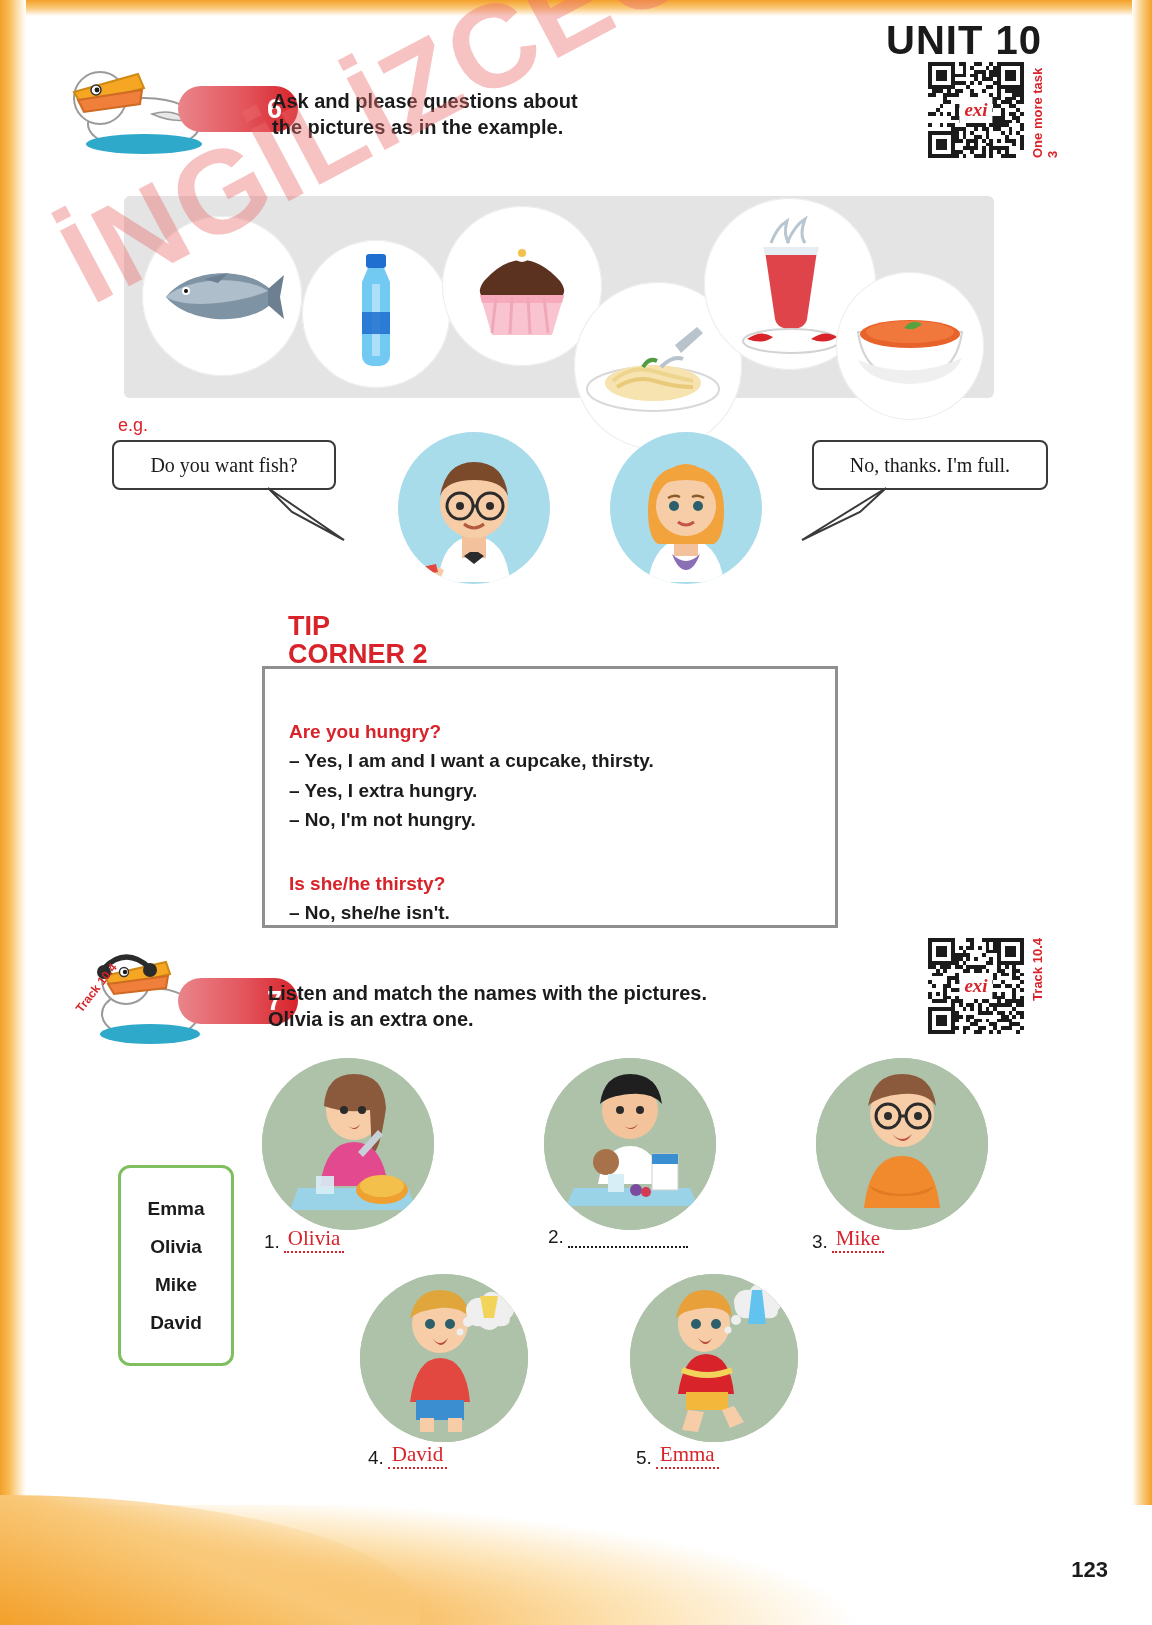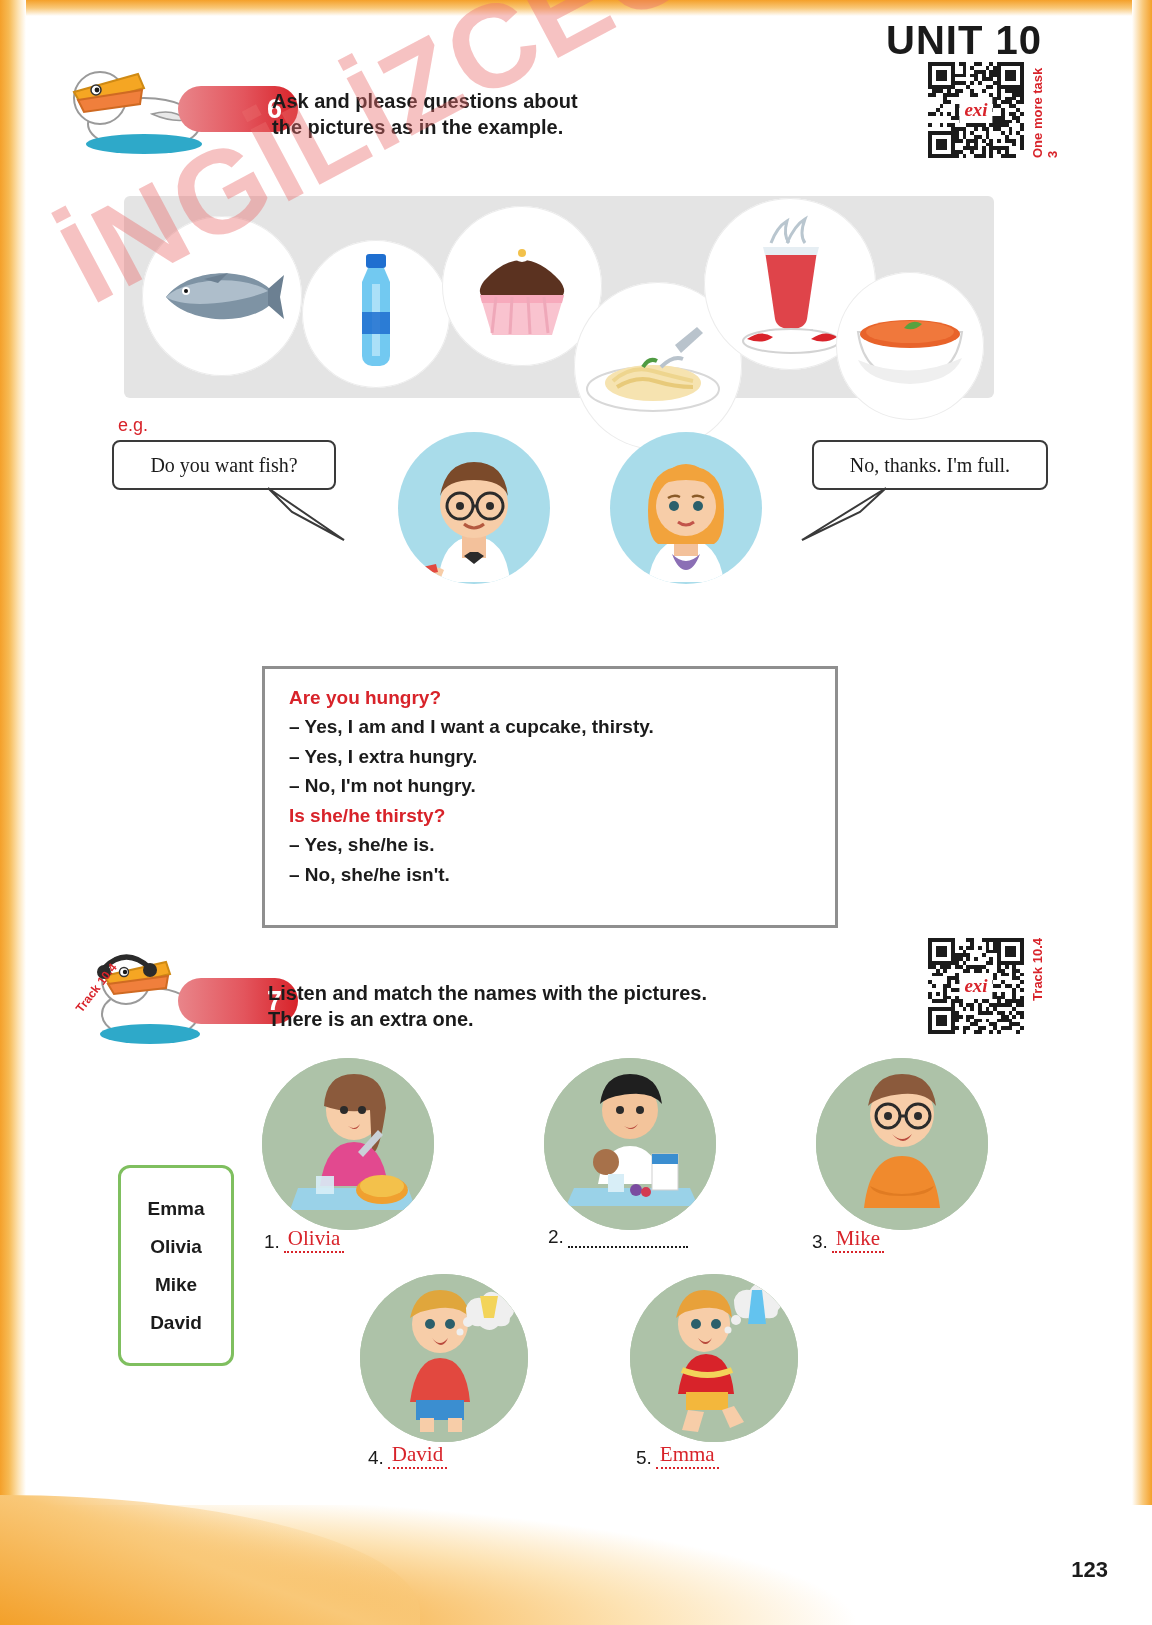--- a/index.html
+++ b/index.html
@@ -97,21 +97,21 @@
   
   .tip-title {
     position:absolute; left:288px; top:612px;
     color:#d8232a; font-size:27px; font-weight:bold; line-height:1.05; text-align:left;
   }
   .tip-box {
     position:absolute; left:262px; top:666px; width:570px; height:256px;
     border:3px solid #8f8f8f; background:transparent;
   }
   .tip-line { font-size:19px; font-weight:bold; color:#1b1b1b; line-height:1.55; }
-  .tip-q { color:#d8232a; }
+  .tip-q { color:#d8232a;margin-top:34px; }
   .tip-inner { padding:14px 0 0 24px; }
 
   
   .names-box {
     position:absolute; left:118px; top:1165px; width:110px; height:195px;
     border:3px solid #7fbf5f; border-radius:12px; background:#fff;
     display:flex; flex-direction:column; align-items:center; justify-content:center; gap:16px;
   }
   .name-item { font-size:19px; font-weight:bold; color:#1b1b1b; }
 
@@ -604,28 +604,31 @@
       <path d="M68 90 q8 6 16 0" stroke="#c2544a" stroke-width="3" fill="none"></path>
       <path d="M62 122 q14 14 28 0 q-6 16 -14 16 q-8 0 -14 -16z" fill="#8b6fb5"></path>
     </svg>
   </div>
 
   <div class="bubble" style="left:812px; top:440px; width:236px; height:50px;">No, thanks. I'm full.</div>
   <svg style="position:absolute; left:796px; top:486px;" width="94" height="62">
     <path d="M90 2 L6 54 L64 26 Z" fill="#ffffff" stroke="#3a3a3a" stroke-width="2"></path>
   </svg>
 
+  <div class="tip-title">
+    <div>TIP</div>
+    <div>CORNER 2</div>
+  </div>
   <div class="tip-box">
     <div class="tip-inner">
       <div class="tip-line tip-q">Are you hungry?</div>
       <div class="tip-line">– Yes, I am and I want a cupcake, thirsty.</div>
       <div class="tip-line">– Yes, I extra hungry.</div>
       <div class="tip-line">– No, I'm not hungry.</div>
       <div class="tip-line tip-q">Is she/he thirsty?</div>
-      <div class="tip-line">– Yes, she/he is.</div>
       <div class="tip-line">– No, she/he isn't.</div>
     </div>
   </div>
 
   <div class="bird" style="left:74px; top:940px;">
     <svg width="136" height="116" viewBox="0 0 136 116">
       <ellipse cx="76" cy="74" rx="48" ry="26" fill="#ffffff" stroke="#9a9a9a" stroke-width="2"></ellipse>
       <ellipse cx="76" cy="94" rx="50" ry="10" fill="#2ea9c9"></ellipse>
       <circle cx="52" cy="40" r="24" fill="#ffffff" stroke="#9a9a9a" stroke-width="2"></circle>
       <path d="M30 36 L92 22 L96 34 L38 48 Z" fill="#f5a623" stroke="#cf8a14" stroke-width="2"></path>
@@ -637,21 +640,21 @@
       <circle cx="76" cy="30" r="7" fill="#2b2b2b"></circle>
       <text x="6" y="70" fill="#d8232a" font-size="12" font-weight="bold" transform="rotate(-52 10 70)">Track 10.4</text>
     </svg>
   </div>
 
   <div class="act-num" style="left:178px; top:978px;">
     <span>7</span>
   </div>
   <div class="act-text" style="left:268px; top:980px; width:560px;">
     <div>Listen and match the names with the pictures.</div>
-    <div>There is an extra one.</div>
+    <div>Olivia is an extra one.</div>
   </div>
 
   <div class="qr-box" style="left:928px; top:938px;">
     <div class="qr-img" id="qr2">
         <div class="qr-cell" style="left: 38.4px; top: 0px; width: 3.84px; height: 3.84px;"></div>
         <div class="qr-cell" style="left: 42.24px; top: 0px; width: 3.84px; height: 3.84px;"></div>
         <div class="qr-cell" style="left: 53.76px; top: 0px; width: 3.84px; height: 3.84px;"></div>
         <div class="qr-cell" style="left: 57.6px; top: 0px; width: 3.84px; height: 3.84px;"></div>
         <div class="qr-cell" style="left: 61.44px; top: 0px; width: 3.84px; height: 3.84px;"></div>
         <div class="qr-cell" style="left: 65.28px; top: 0px; width: 3.84px; height: 3.84px;"></div>

